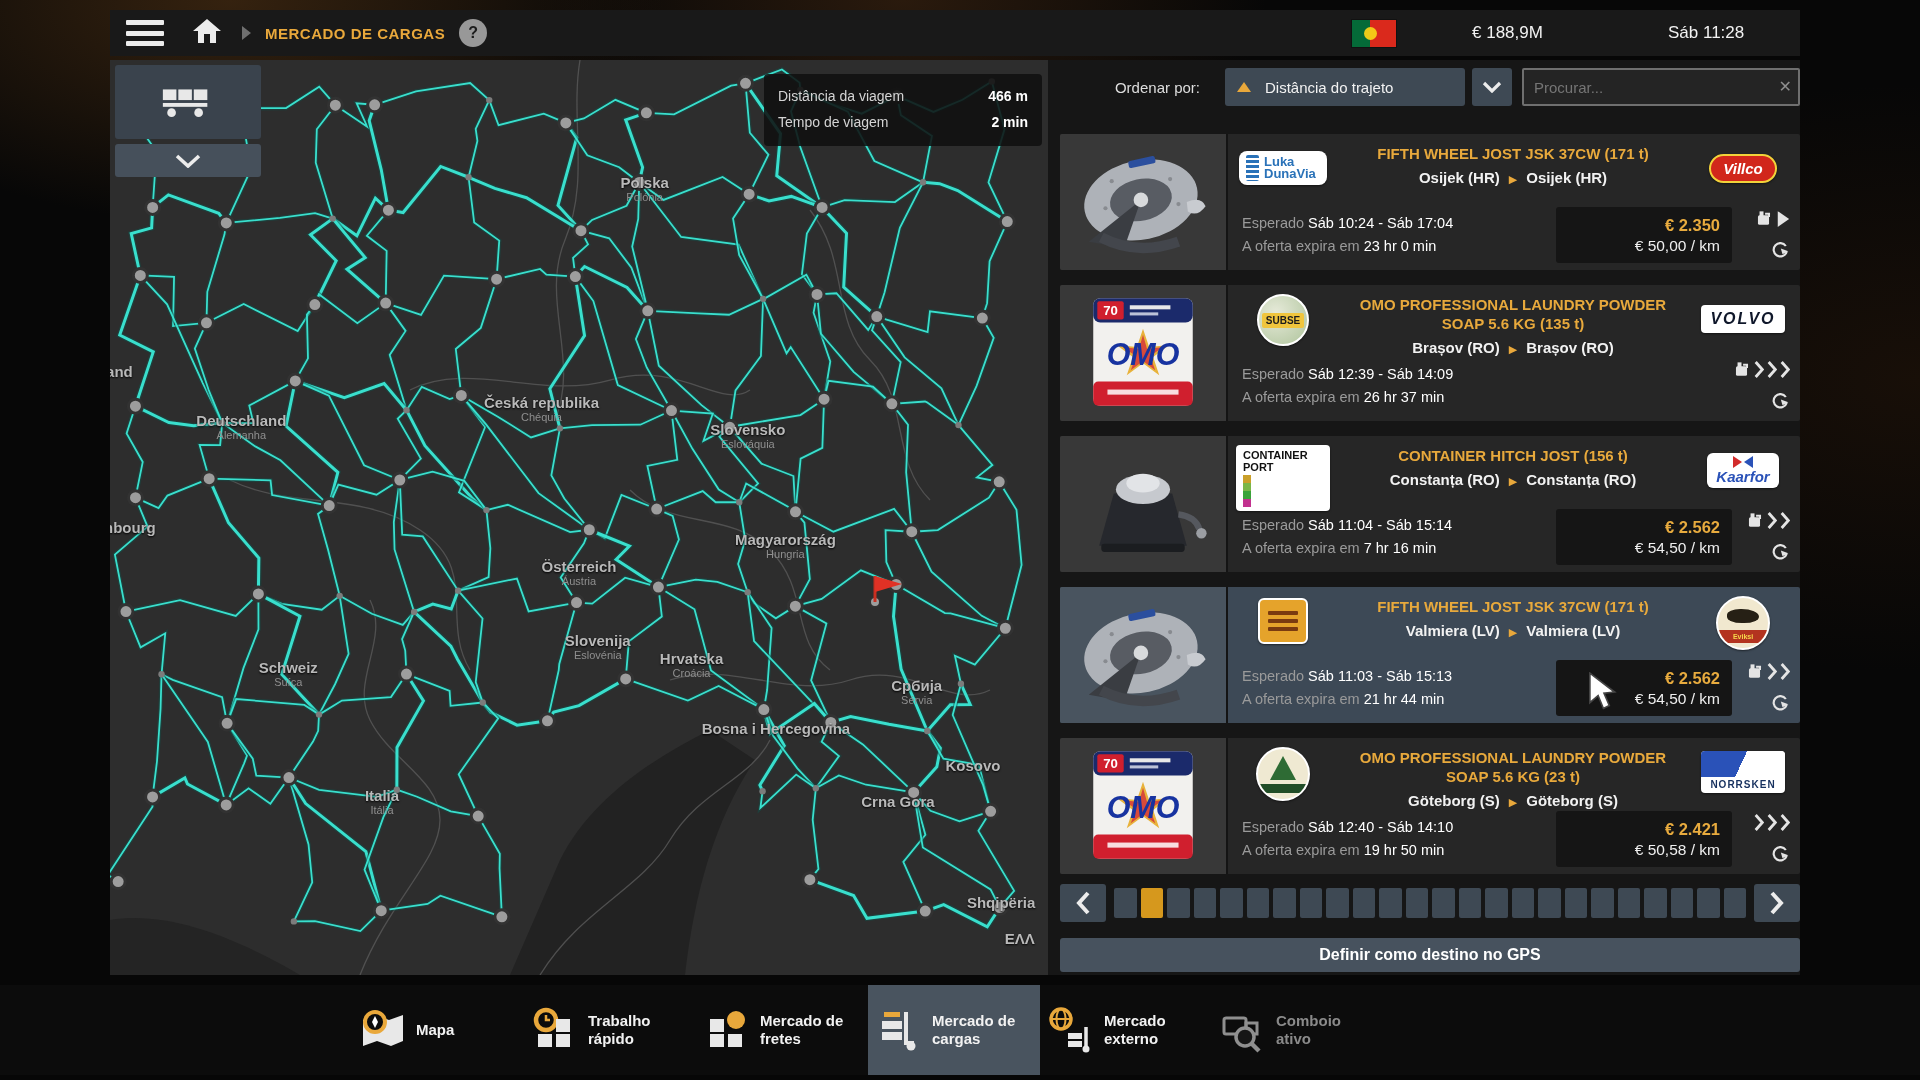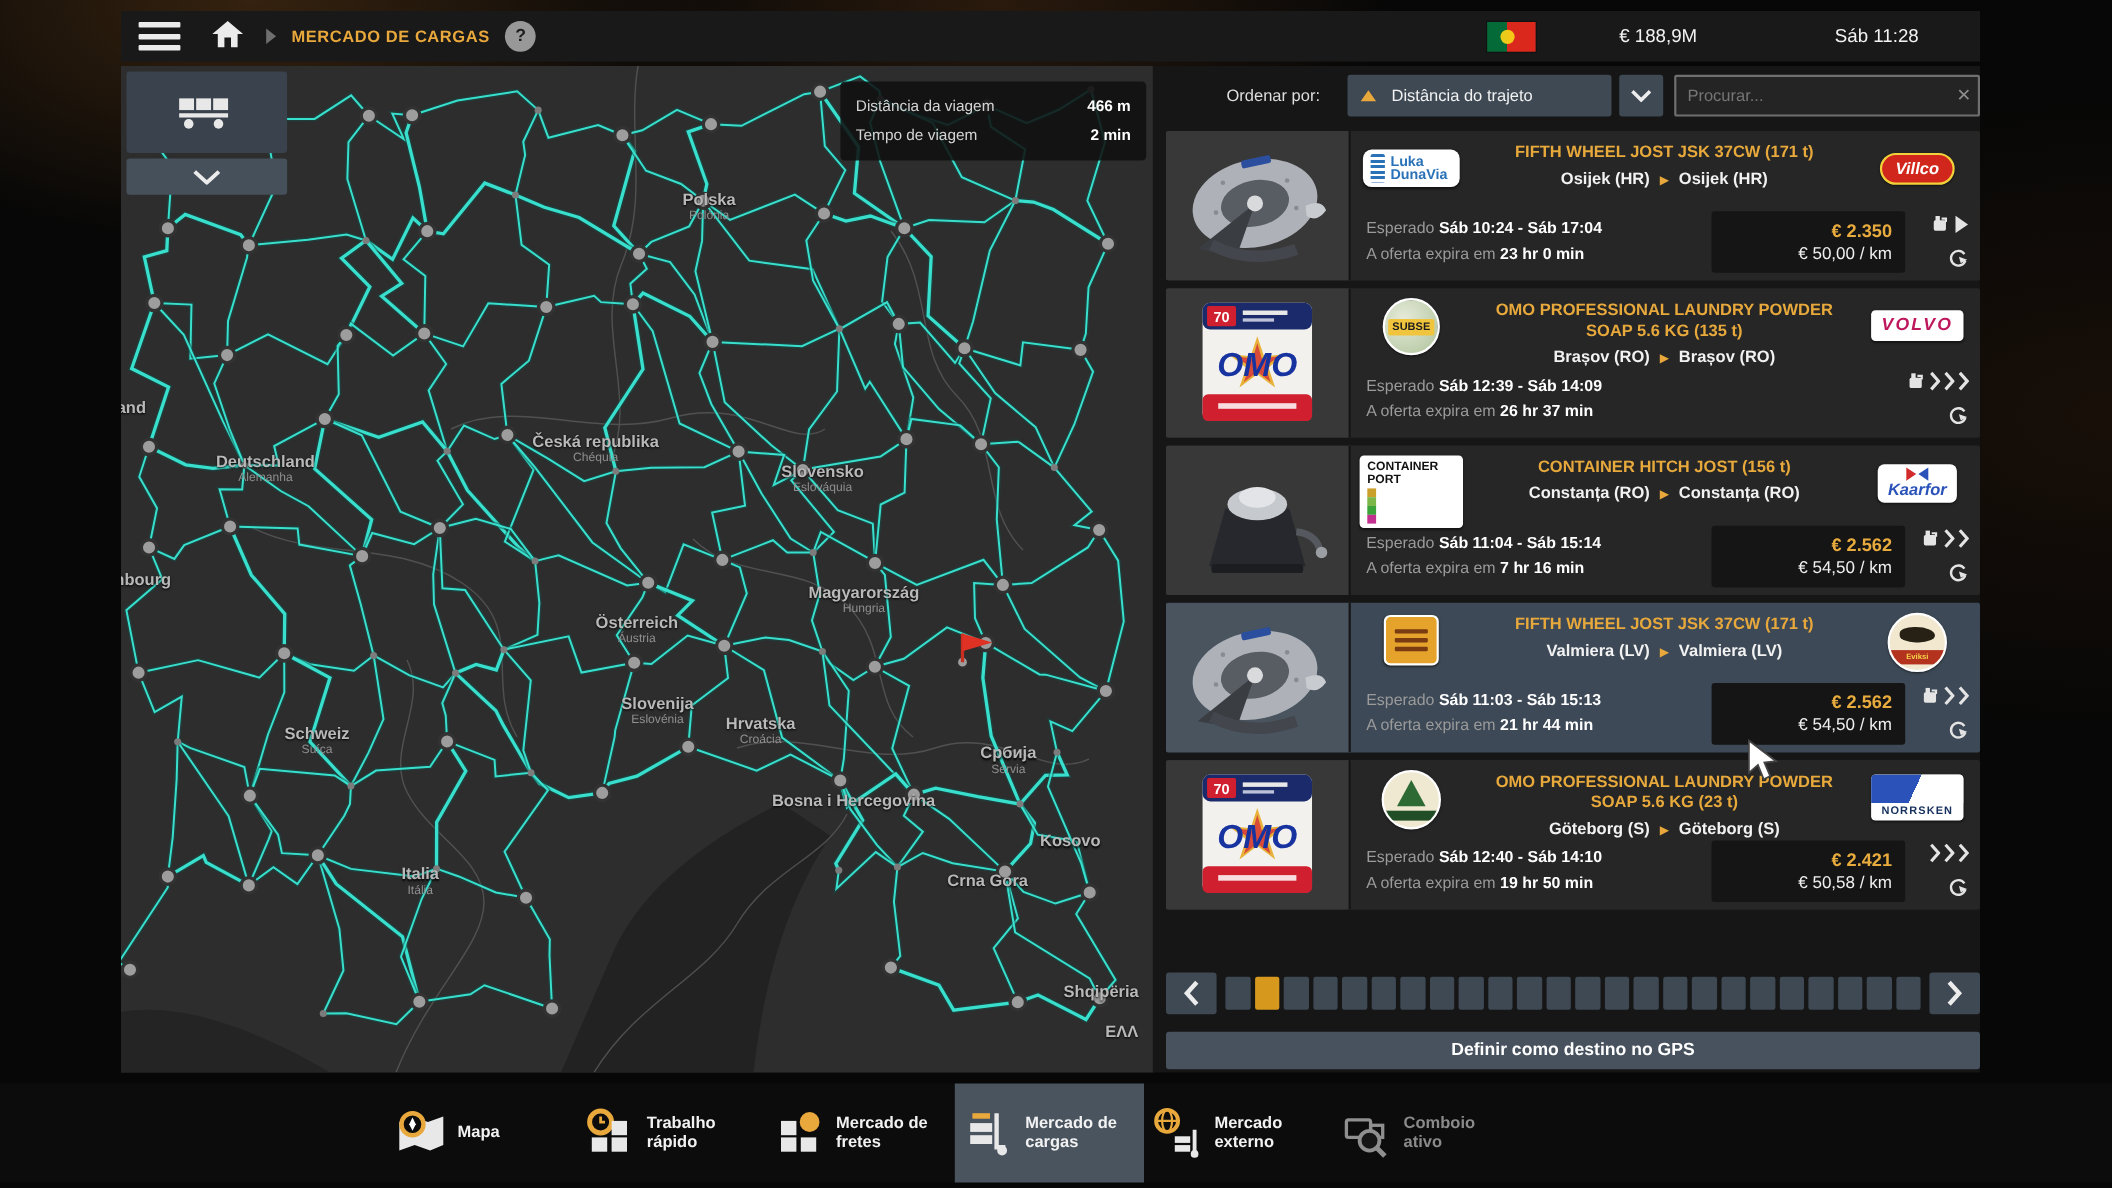--- a/index.html
+++ b/index.html
@@ -54,50 +54,50 @@
     display:flex;align-items:center;padding:0 12px;box-sizing:border-box;cursor:pointer;color:#f2f2f2;font-size:15px;}
   .tri-up{width:0;height:0;border-left:7px solid transparent;border-right:7px solid transparent;border-bottom:10px solid #e9a83b;margin-right:14px;}
   .dd-btn{position:absolute;top:8px;left:412px;width:40px;height:38px;background:#3e4954;border-radius:3px;
     display:flex;align-items:center;justify-content:center;cursor:pointer;}
   .search{position:absolute;top:8px;left:462px;width:278px;height:38px;box-sizing:border-box;}
   .search input{width:100%;height:100%;background:#242424;border:2px solid #6f6f6f;border-radius:2px;color:#c9c9c9;
     font-size:15px;padding:0 30px 0 10px;box-sizing:border-box;font-family:inherit;outline:none;}
   .search .clr{position:absolute;right:8px;top:9px;color:#8d8d8d;font-size:16px;cursor:pointer;}
   
   .cards{position:absolute;top:59px;left:0;width:740px;}
-  .card{height:136px;background:#262626;display:flex;margin-bottom:7px;position:relative;border-radius:2px;overflow:hidden;cursor:pointer;}
+  .card{height:136px;background:#262626;display:flex;margin-bottom:7px;position:relative;border-radius:2px;overflow:hidden;cursor:pointer;margin-top:15px;}
   .card.selected{background:#3d4956;}
   .thumb{width:166px;flex:none;background:#383838;display:flex;align-items:center;justify-content:center;border-right:2px solid #141414;}
   .card.selected .thumb{background:#49545f;}
   .card-body{flex:1;position:relative;}
   .card-top{display:flex;align-items:flex-start;padding:9px 8px 0 6px;}
   .logo{width:98px;min-height:50px;flex:none;display:flex;align-items:center;justify-content:center;}
   .title-wrap{flex:1;text-align:center;}
   .card-title{color:#e8a93c;font-weight:700;font-size:15px;line-height:1.25;max-width:340px;margin:2px auto 0;}
   .route{margin-top:5px;color:#f2f2f2;font-weight:600;font-size:15px;}
   .route .arr{color:#e9a83b;font-size:11px;margin:0 9px;}
   .card-bottom{position:absolute;left:14px;right:10px;bottom:7px;display:flex;align-items:center;gap:10px;}
   .details{flex:1;font-size:14.5px;color:#9a9a9a;line-height:1.6;}
-  .details b{color:#fff;font-weight:700;}
+  .details b{color:#fff;font-weight:400;}
   .price-box{width:176px;height:56px;background:#151515;border-radius:3px;flex:none;
     display:flex;flex-direction:column;justify-content:center;text-align:right;padding-right:12px;box-sizing:border-box;}
   .price{color:#e8ab3e;font-weight:700;font-size:16.5px;}
   .per-km{color:#efefef;font-size:15.5px;margin-top:2px;}
   .flags{width:48px;flex:none;height:56px;display:flex;flex-direction:column;align-items:flex-end;justify-content:space-between;padding:2px 0;box-sizing:border-box;}
   .frow{display:flex;gap:3px;align-items:center;}
   
   .lg{box-shadow:0 1px 2px rgba(0,0,0,.5);}
   .lg-luka{background:#fff;border-radius:8px;padding:4px 7px;display:flex;align-items:center;gap:5px;}
   .luka-ic{width:13px;height:26px;background:repeating-linear-gradient(#2a72b8 0 3px,#fff 3px 5px);border-radius:2px;}
   .lg-luka span{color:#2a72b8;font-weight:700;font-size:13px;line-height:.95;width:56px;display:block;}
   .lg-villco{background:#d1261b;border:2px solid #f2d23a;border-radius:16px;padding:4px 12px;color:#fff;font-weight:700;font-style:italic;font-size:15px;}
   .lg-subse{width:48px;height:48px;border-radius:50%;background:radial-gradient(circle at 35% 35%,#e6ead9,#afc49c);
     display:flex;align-items:center;justify-content:center;border:2px solid #fff;}
   .lg-subse span{background:#f0c53d;color:#1c1c1c;font-weight:800;font-size:10px;padding:2px 4px;border-radius:2px;}
-  .lg-volvo{background:#fff;border-radius:4px;padding:5px 9px;color:#be185d;font-weight:800;font-size:16px;letter-spacing:2px;font-style:italic;}
+  .lg-volvo{background:#fff;border-radius:4px;padding:5px 9px;color:#0f172a;font-weight:800;font-size:16px;letter-spacing:2px;font-style:italic;}
   .lg-cport{background:#fff;border-radius:4px;padding:4px 7px;width:80px;}
   .lg-cport span{color:#111;font-weight:800;font-size:11px;line-height:1.1;display:block;}
   .cp-sqs{display:flex;gap:2px;margin-top:2px;}
   .cp-sqs i{width:8px;height:8px;display:block;}
   .lg-kaarfor{background:#fff;border-radius:6px;padding:3px 9px;display:flex;flex-direction:column;align-items:center;}
   .kf-mark{display:flex;gap:2px;}
   .kf-mark i{width:0;height:0;display:block;}
   .kf-red{border-top:6px solid transparent;border-bottom:6px solid transparent;border-left:9px solid #d22b2b;}
   .kf-blue{border-top:6px solid transparent;border-bottom:6px solid transparent;border-right:9px solid #2a52b8;}
   .lg-kaarfor span{color:#2a52b8;font-weight:800;font-style:italic;font-size:15px;}

